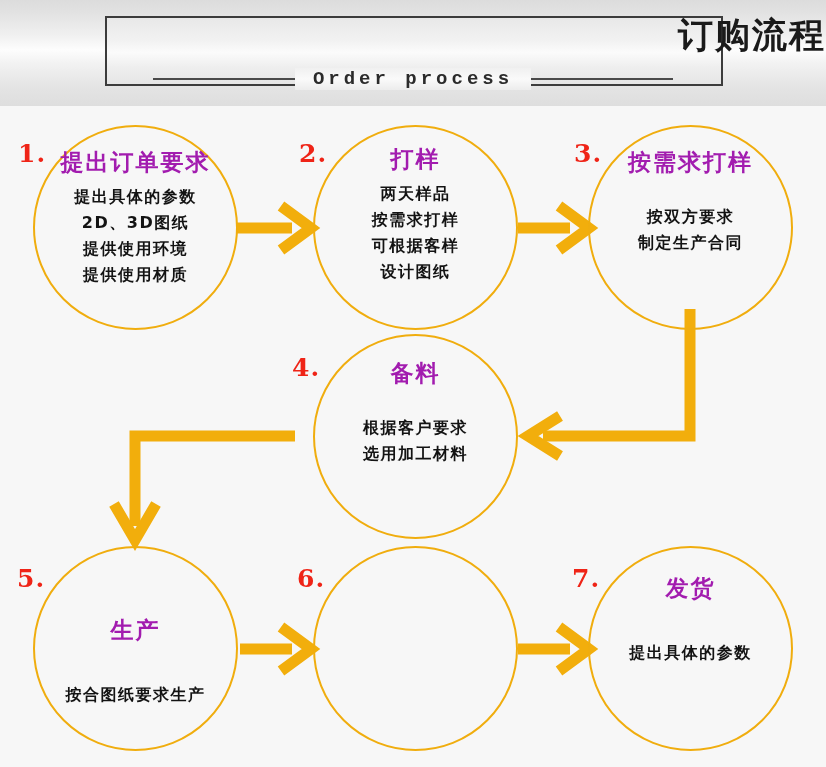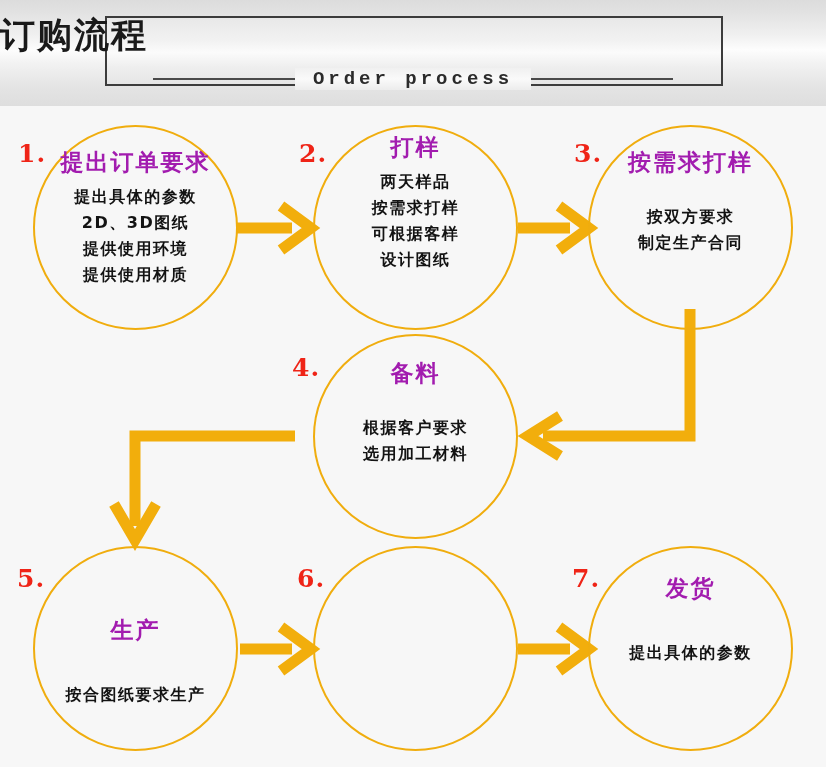--- a/index.html
+++ b/index.html
@@ -41,21 +41,21 @@
         #e8e8e8 0%,
         #f2f2f2 35%,
         #fbfbfb 52%,
         #eeeeee 75%,
         #e6e6e6 100%);
   }
   .header-title {
     position: absolute;
     left: 0; right: 0;
     top: 18px;
-    text-align: left;
+    text-align: right;
     font-family: "DejaVu Sans", "Liberation Sans", sans-serif;
     font-size: 35px;
     font-weight: bold;
     color: #1a1a1a;
     letter-spacing: 2px;
     line-height: 1;
     z-index: 3;
   }
   .header-sub-wrap {
     position: absolute;
@@ -199,21 +199,21 @@
       <div class="node-line">提出具体的参数</div>
       <div class="node-line">2D、3D图纸</div>
       <div class="node-line">提供使用环境</div>
       <div class="node-line">提供使用材质</div>
     </div>
   </div>
 
   <div class="node" style="left:313px; top:19px; width:205px; height:205px;">
     <div class="circle" style="left:0; top:0; width:205px; height:205px;"></div>
     <div class="node-num" style="left:-14px; top:16px;">2.</div>
-    <div class="node-body" style="top:10px;">
+    <div class="node-body" style="top:22px;">
       <div class="node-title">打样</div>
       <div class="node-line">两天样品</div>
       <div class="node-line">按需求打样</div>
       <div class="node-line">可根据客样</div>
       <div class="node-line">设计图纸</div>
     </div>
   </div>
 
   <div class="node" style="left:588px; top:19px; width:205px; height:205px;">
     <div class="circle" style="left:0; top:0; width:205px; height:205px;"></div>

